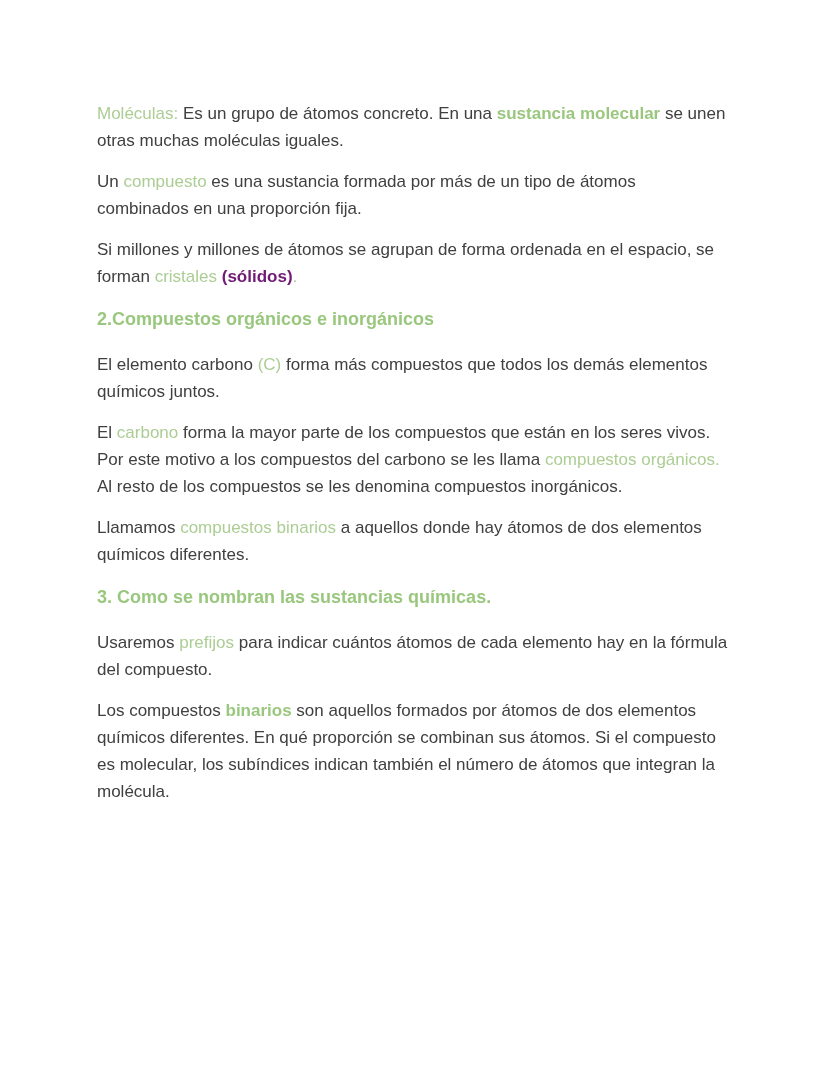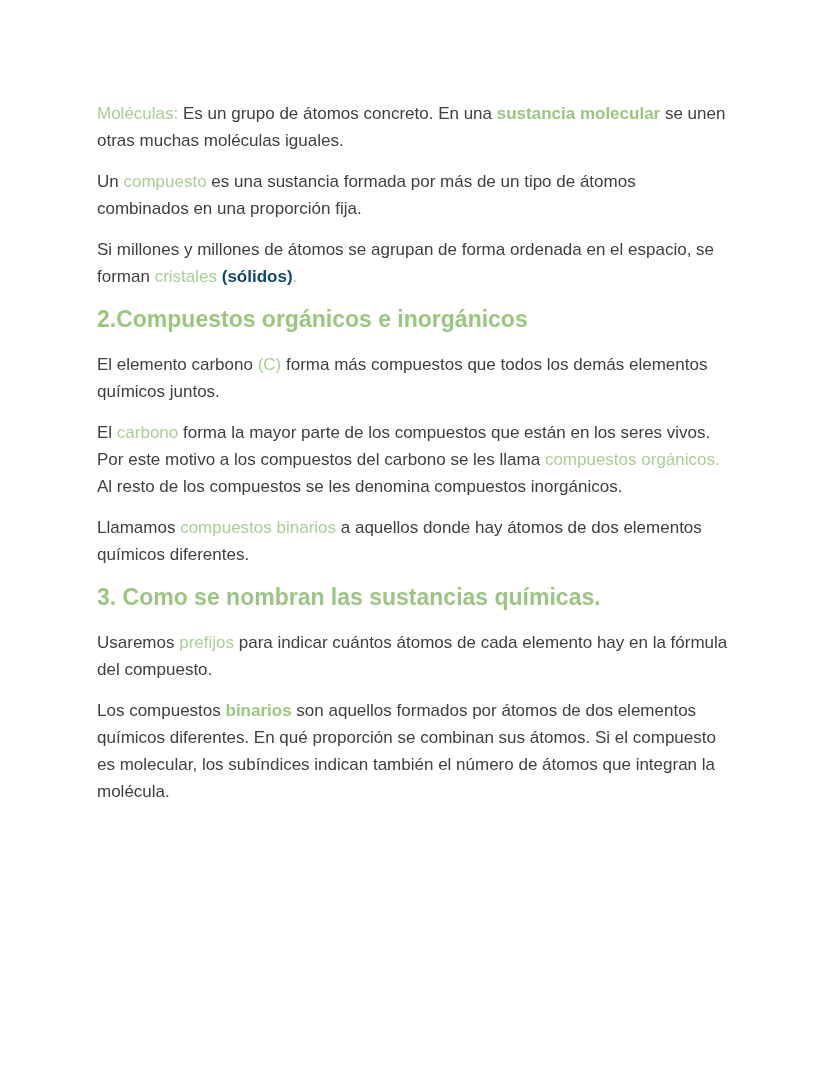--- a/index.html
+++ b/index.html
@@ -17,27 +17,27 @@
     font-family: "Liberation Sans", sans-serif;
     font-size: 17px;
     line-height: 27px;
     color: #2d2d2d;
     overflow: hidden;
   }
   .paragraph {
     margin: 0 0 14px 0;
   }
   .heading {
-    font-size: 23px;
+    font-size: 18px;
     font-weight: bold;
     margin: 16px 0 18px 0;
     line-height: 27px;
   }
   .seg-plain   { color: #404040; font-weight: normal; }
-  .seg-bold    { color: #0c4a6e; font-weight: bold; }
+  .seg-bold    { color: #701a75; font-weight: bold; }
   .seg-green   { color: #accd94; font-weight: normal; margin-top: 30px; }
   .seg-green-bold { color: #9ac77e; font-weight: bold; }
 </style>
 </head>
 <body>
 
 <div class="page">
   <div class="content">
       <p class="paragraph"><span class="seg-green">Moléculas:</span><span class="seg-plain"> Es un grupo de átomos concreto. En una </span><span class="seg-green-bold">sustancia molecular</span><span class="seg-plain"> se unen otras muchas moléculas iguales.</span></p>
       <p class="paragraph"><span class="seg-plain">Un </span><span class="seg-green">compuesto</span><span class="seg-plain"> es una sustancia formada por más de un tipo de átomos combinados en una proporción fija.</span></p>

